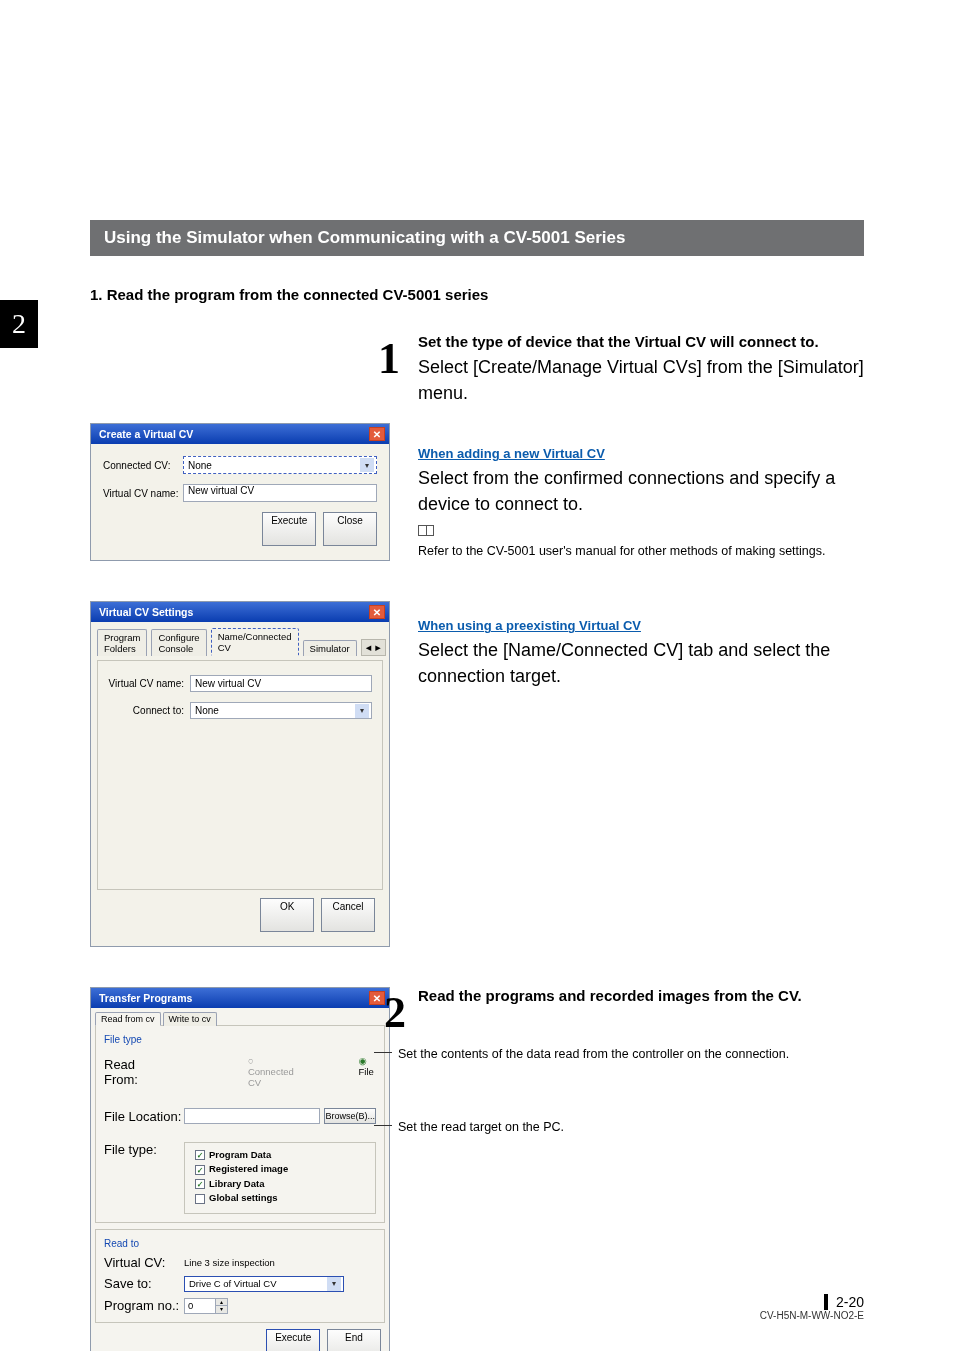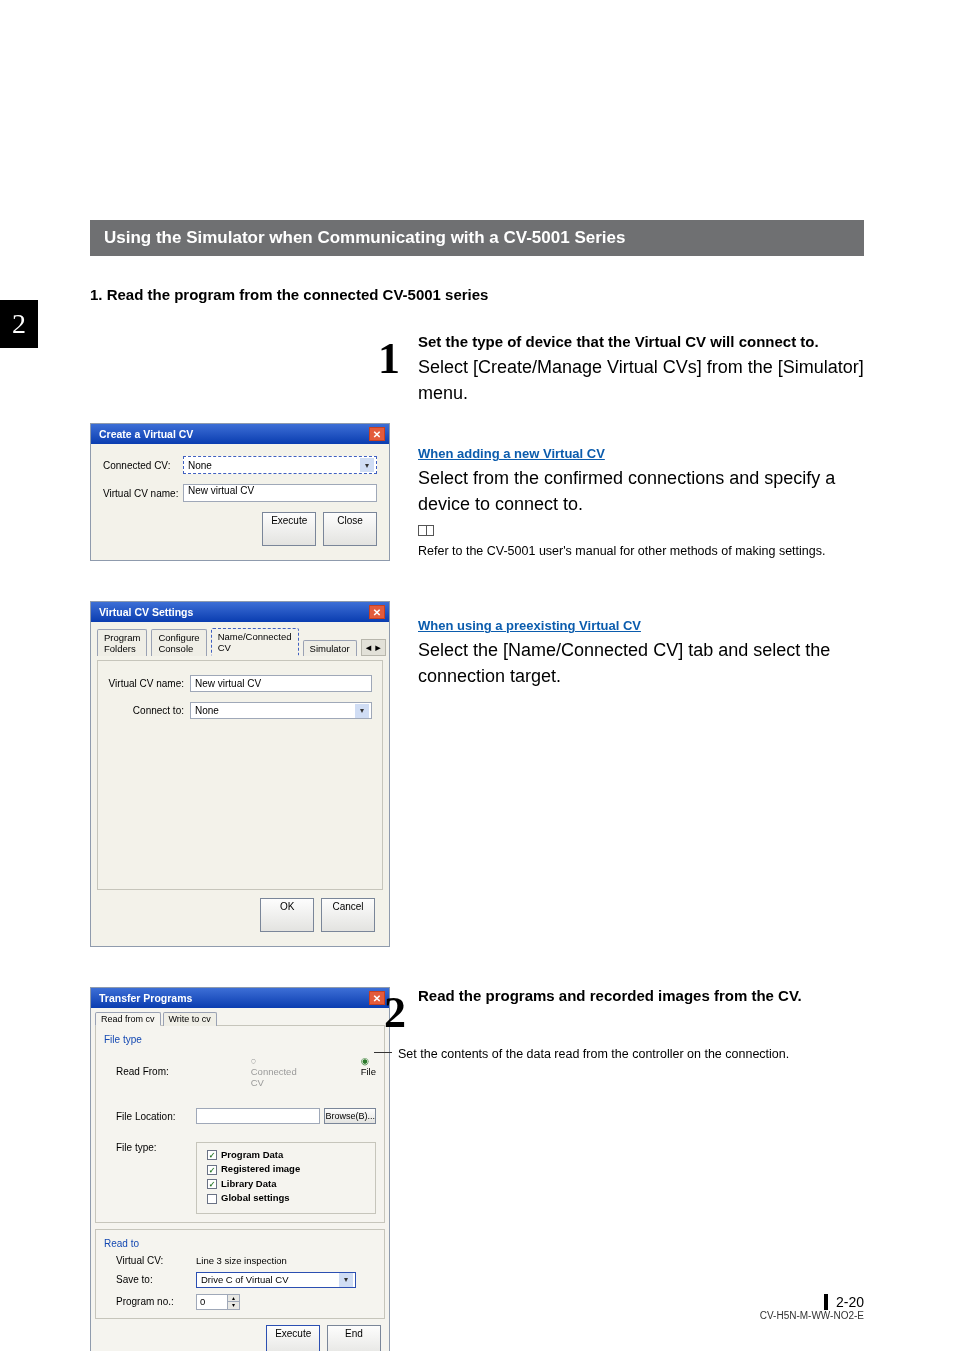--- a/index.html
+++ b/index.html
@@ -139,21 +139,21 @@
   .d3-tabset { display: flex; gap: 2px; }
   .d3-tab { border: 1px solid #9aa2b4; border-bottom: none; padding: 1px 5px; font-size: 9px; background: #efeee6; border-radius: 2px 2px 0 0; }
   .d3-tab.active { background: #f5f4ef; border-bottom: 1px solid #f5f4ef; }
   .d3-panel { border: 1px solid #c6c5bb; padding: 8px; margin-top: -1px; }
   .group-label { color: #1549b2; font-size: 10px; margin-bottom: 6px; }
   .radio-row { display: flex; gap: 64px; margin-left: 80px; font-size: 9.5px; }
   .radio-row span::before { content: "○ "; }
   .radio-row span.sel::before { content: "◉ "; color: #2b7a2b; }
   .disabled-text { color: #9a9a9a; }
   .d3-row { display: flex; align-items: center; margin-top: 10px; }
-  .d3-label { width: 80px; font-size: 10px; margin-left: 12px; }
+  .d3-label { width: 80px; font-size: 13px; }
   .d3-input { flex: 1; height: 16px; background: #fff; border: 1px solid #9fa8b8; }
   .d3-btn { min-width: 48px; height: 16px; border:1px solid #7a8699; background: linear-gradient(#fdfdfd,#e3e3e0); font-size: 9px; line-height: 14px; text-align: center; margin-left: 4px; }
   .chk-list { margin-left: 80px; font-size: 9.5px; }
   .chk-list div { margin-bottom: 3px; }
   .chk-box { display: inline-block; width: 10px; height: 10px; border: 1px solid #6a7285; margin-right: 4px; vertical-align: middle; text-align: center; font-size: 8px; line-height: 9px; color: #2b7a2b; background: #fff; }
   .chk-box.on::after { content: "✓"; }
   .d3-row2 { display: flex; align-items: center; margin-top: 6px; }
   .d3-select { width: 160px; height: 16px; background: #fff; border: 1px solid #2b4fb2; display: flex; align-items: center; padding-left: 4px; font-size: 9.5px; justify-content: space-between; padding-right: 2px; }
   .spin { display: inline-flex; border: 1px solid #9fa8b8; height: 16px; background: #fff; }
   .spin-val { width: 30px; padding-left: 3px; font-size: 9.5px; line-height: 14px; }
@@ -351,20 +351,26 @@
         <div class="step-title">Read the programs and recorded images from the CV.</div>
       </div>
 
       <div style="margin-top:38px; margin-left:-44px;">
         <div class="annot-row">
           <div class="annot-line"></div>
           <div class="annot-text">Set the contents of the data read from the controller on the connection.</div>
         </div>
       </div>
 
+      <div style="margin-top:56px; margin-left:-44px;">
+        <div class="annot-row">
+          <div class="annot-line"></div>
+          <div class="annot-text">Set the read target on the PC.</div>
+        </div>
+      </div>
     </div>
   </div>
 </div>
 
 <div class="footer">
   <span class="pgnum">2-20</span>
   <span class="docid">CV-H5N-M-WW-NO2-E</span>
 </div>
 
 </body></html>

